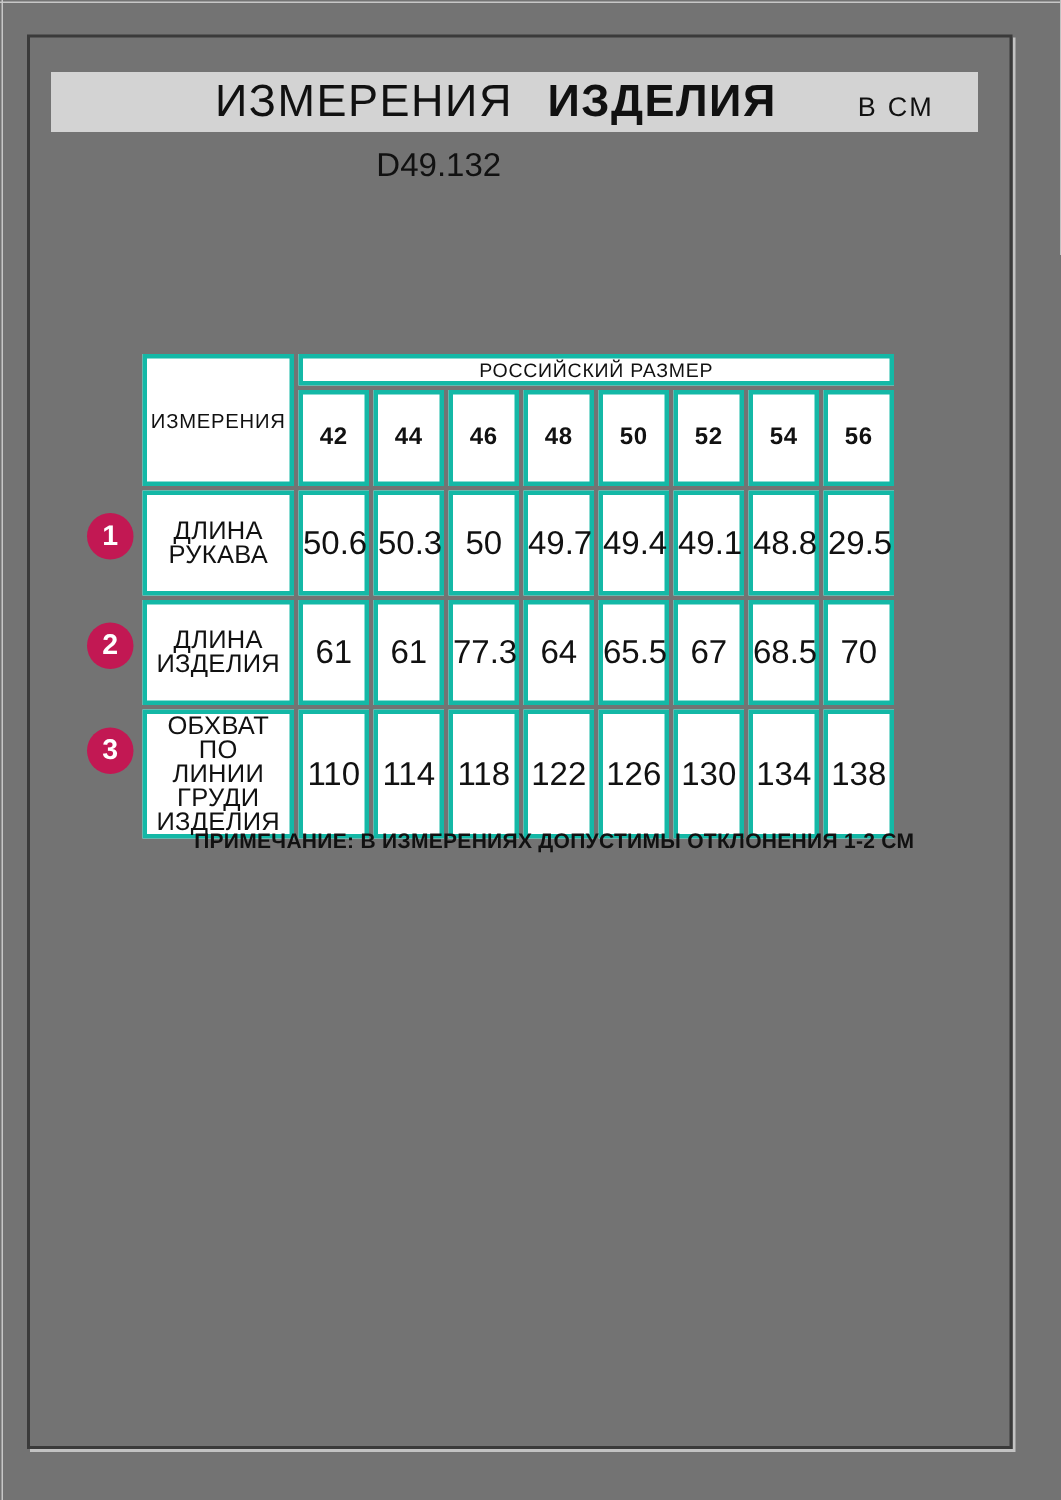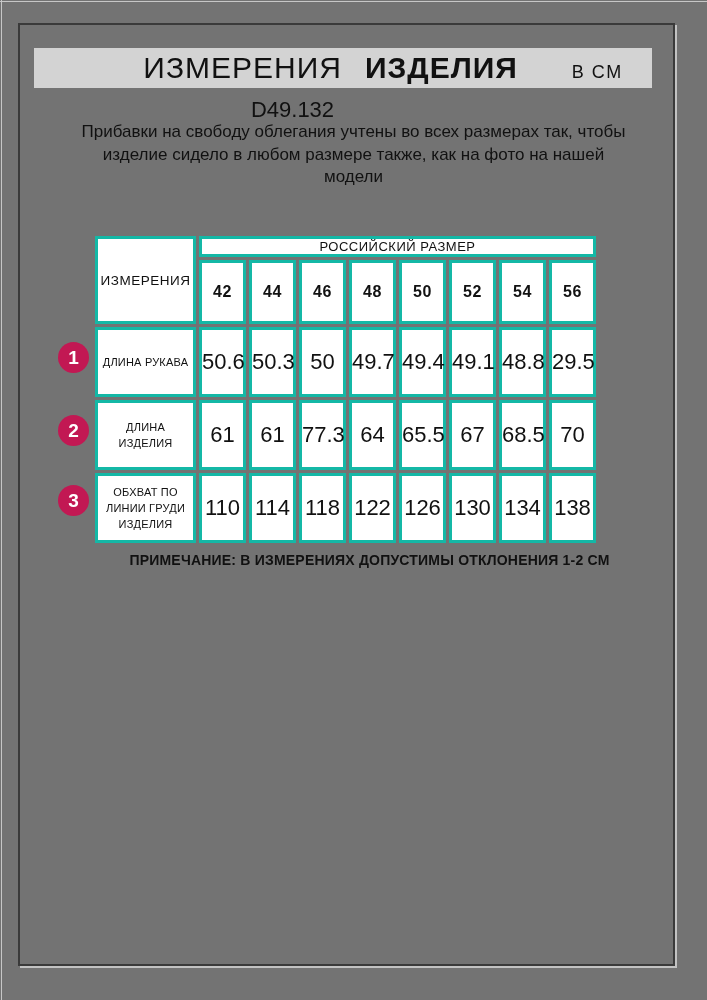--- a/index.html
+++ b/index.html
@@ -48,21 +48,21 @@
   }
   .size-table td{
     box-sizing:border-box;
     border:3px solid #14b8a6;
     text-align:center;vertical-align:middle;
     padding:0;background:#fff;
   }
   td.group-header{height:17px;font-size:13px;letter-spacing:0.5px;}
   td.corner-header{font-size:13.5px;letter-spacing:0.5px;}
   td.size-header{height:64px;font-size:16px;font-weight:700;letter-spacing:0.5px;}
-  td.row-label{font-size:11px;line-height:16px;white-space:pre-line;letter-spacing:0.2px;}
+  td.row-label{font-size:17px;line-height:16px;white-space:pre-line;letter-spacing:0.2px;}
   td.value-cell{height:70px;font-size:22px;}
   
   .num-circle{
     position:absolute;left:58px;width:31px;height:31px;
     border-radius:50%;background:#c21853;
     color:#fff;font-size:19px;font-weight:700;
     display:flex;align-items:center;justify-content:center;
   }
   .num-circle.n1{top:342px;}
   .num-circle.n2{top:415px;}
@@ -82,23 +82,20 @@
   <div class="frame"></div>
 
   <div class="title-bar">
     <span class="title-main">ИЗМЕРЕНИЯ</span>
     <span class="title-bold">ИЗДЕЛИЯ</span>
     <span class="title-unit">В СМ</span>
   </div>
 
   <div class="product-code">D49.132</div>
 
-  <div class="description">Прибавки на свободу облегания учтены во всех размерах так, чтобы
-изделие сидело в любом размере также, как на фото на нашей
-модели</div>
 
   <table class="size-table">
     <colgroup>
       <col style="width:101px">
       <col>
         <col>
         <col>
         <col>
         <col>
         <col>

